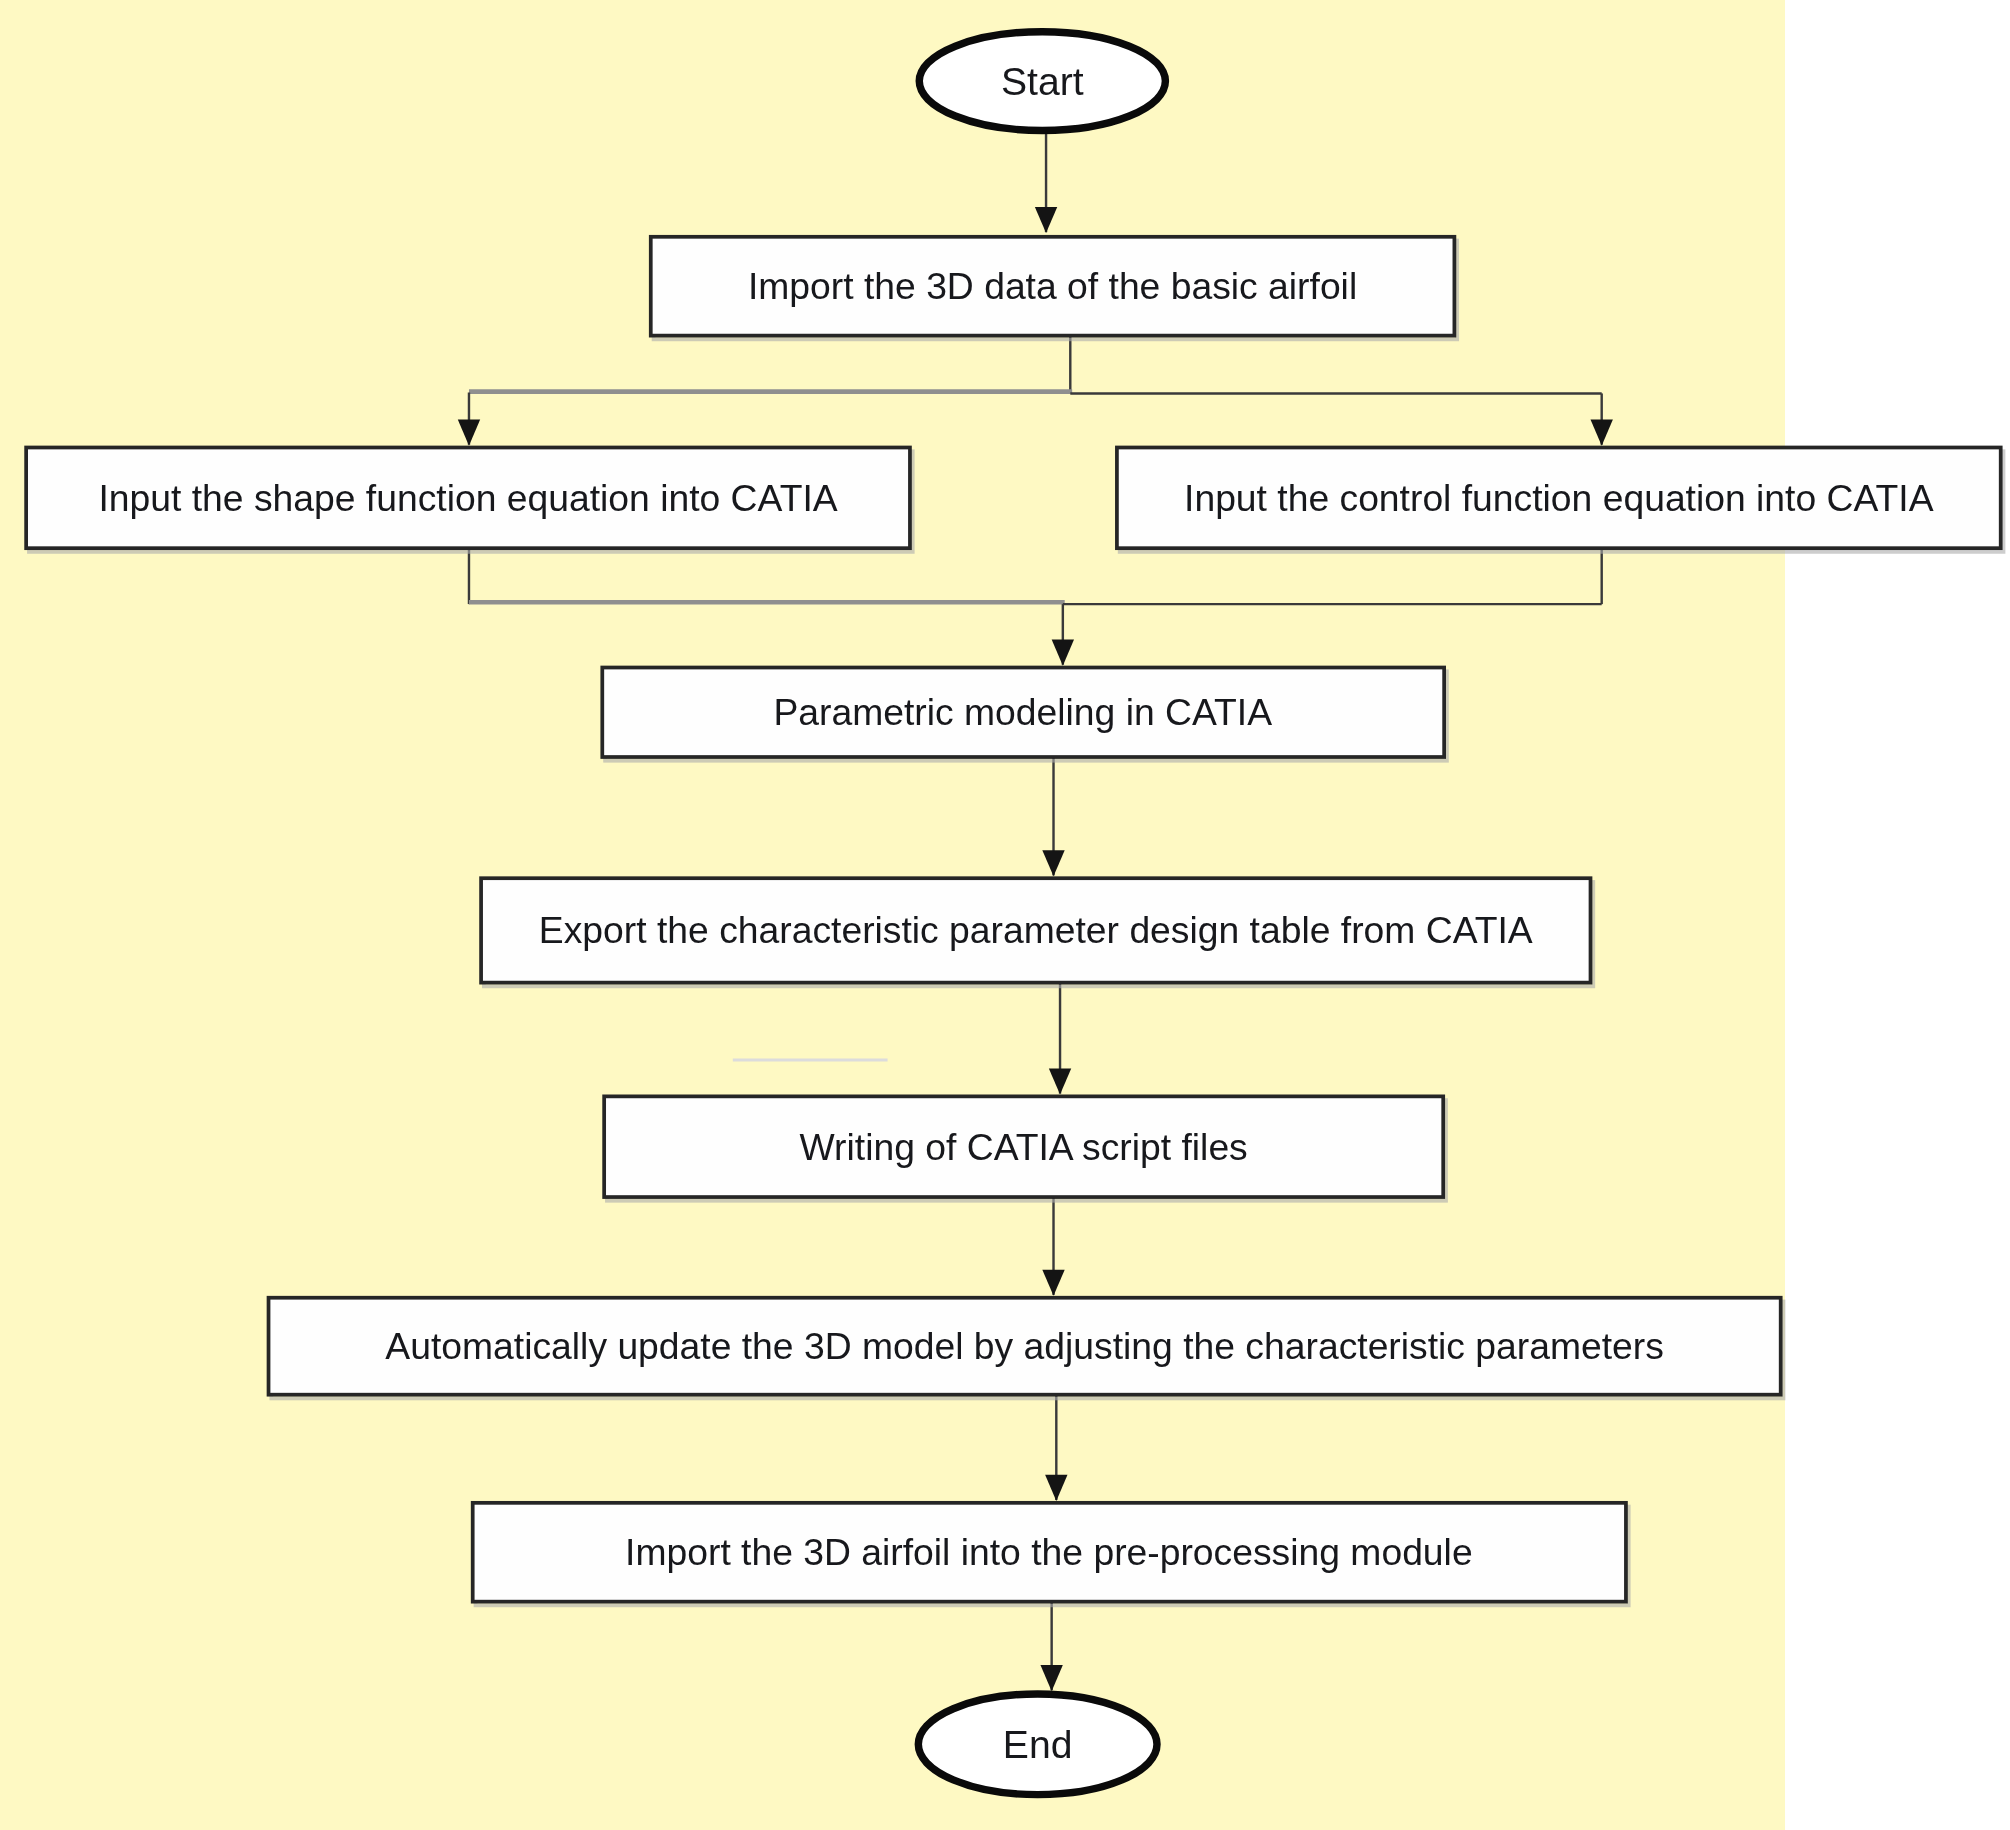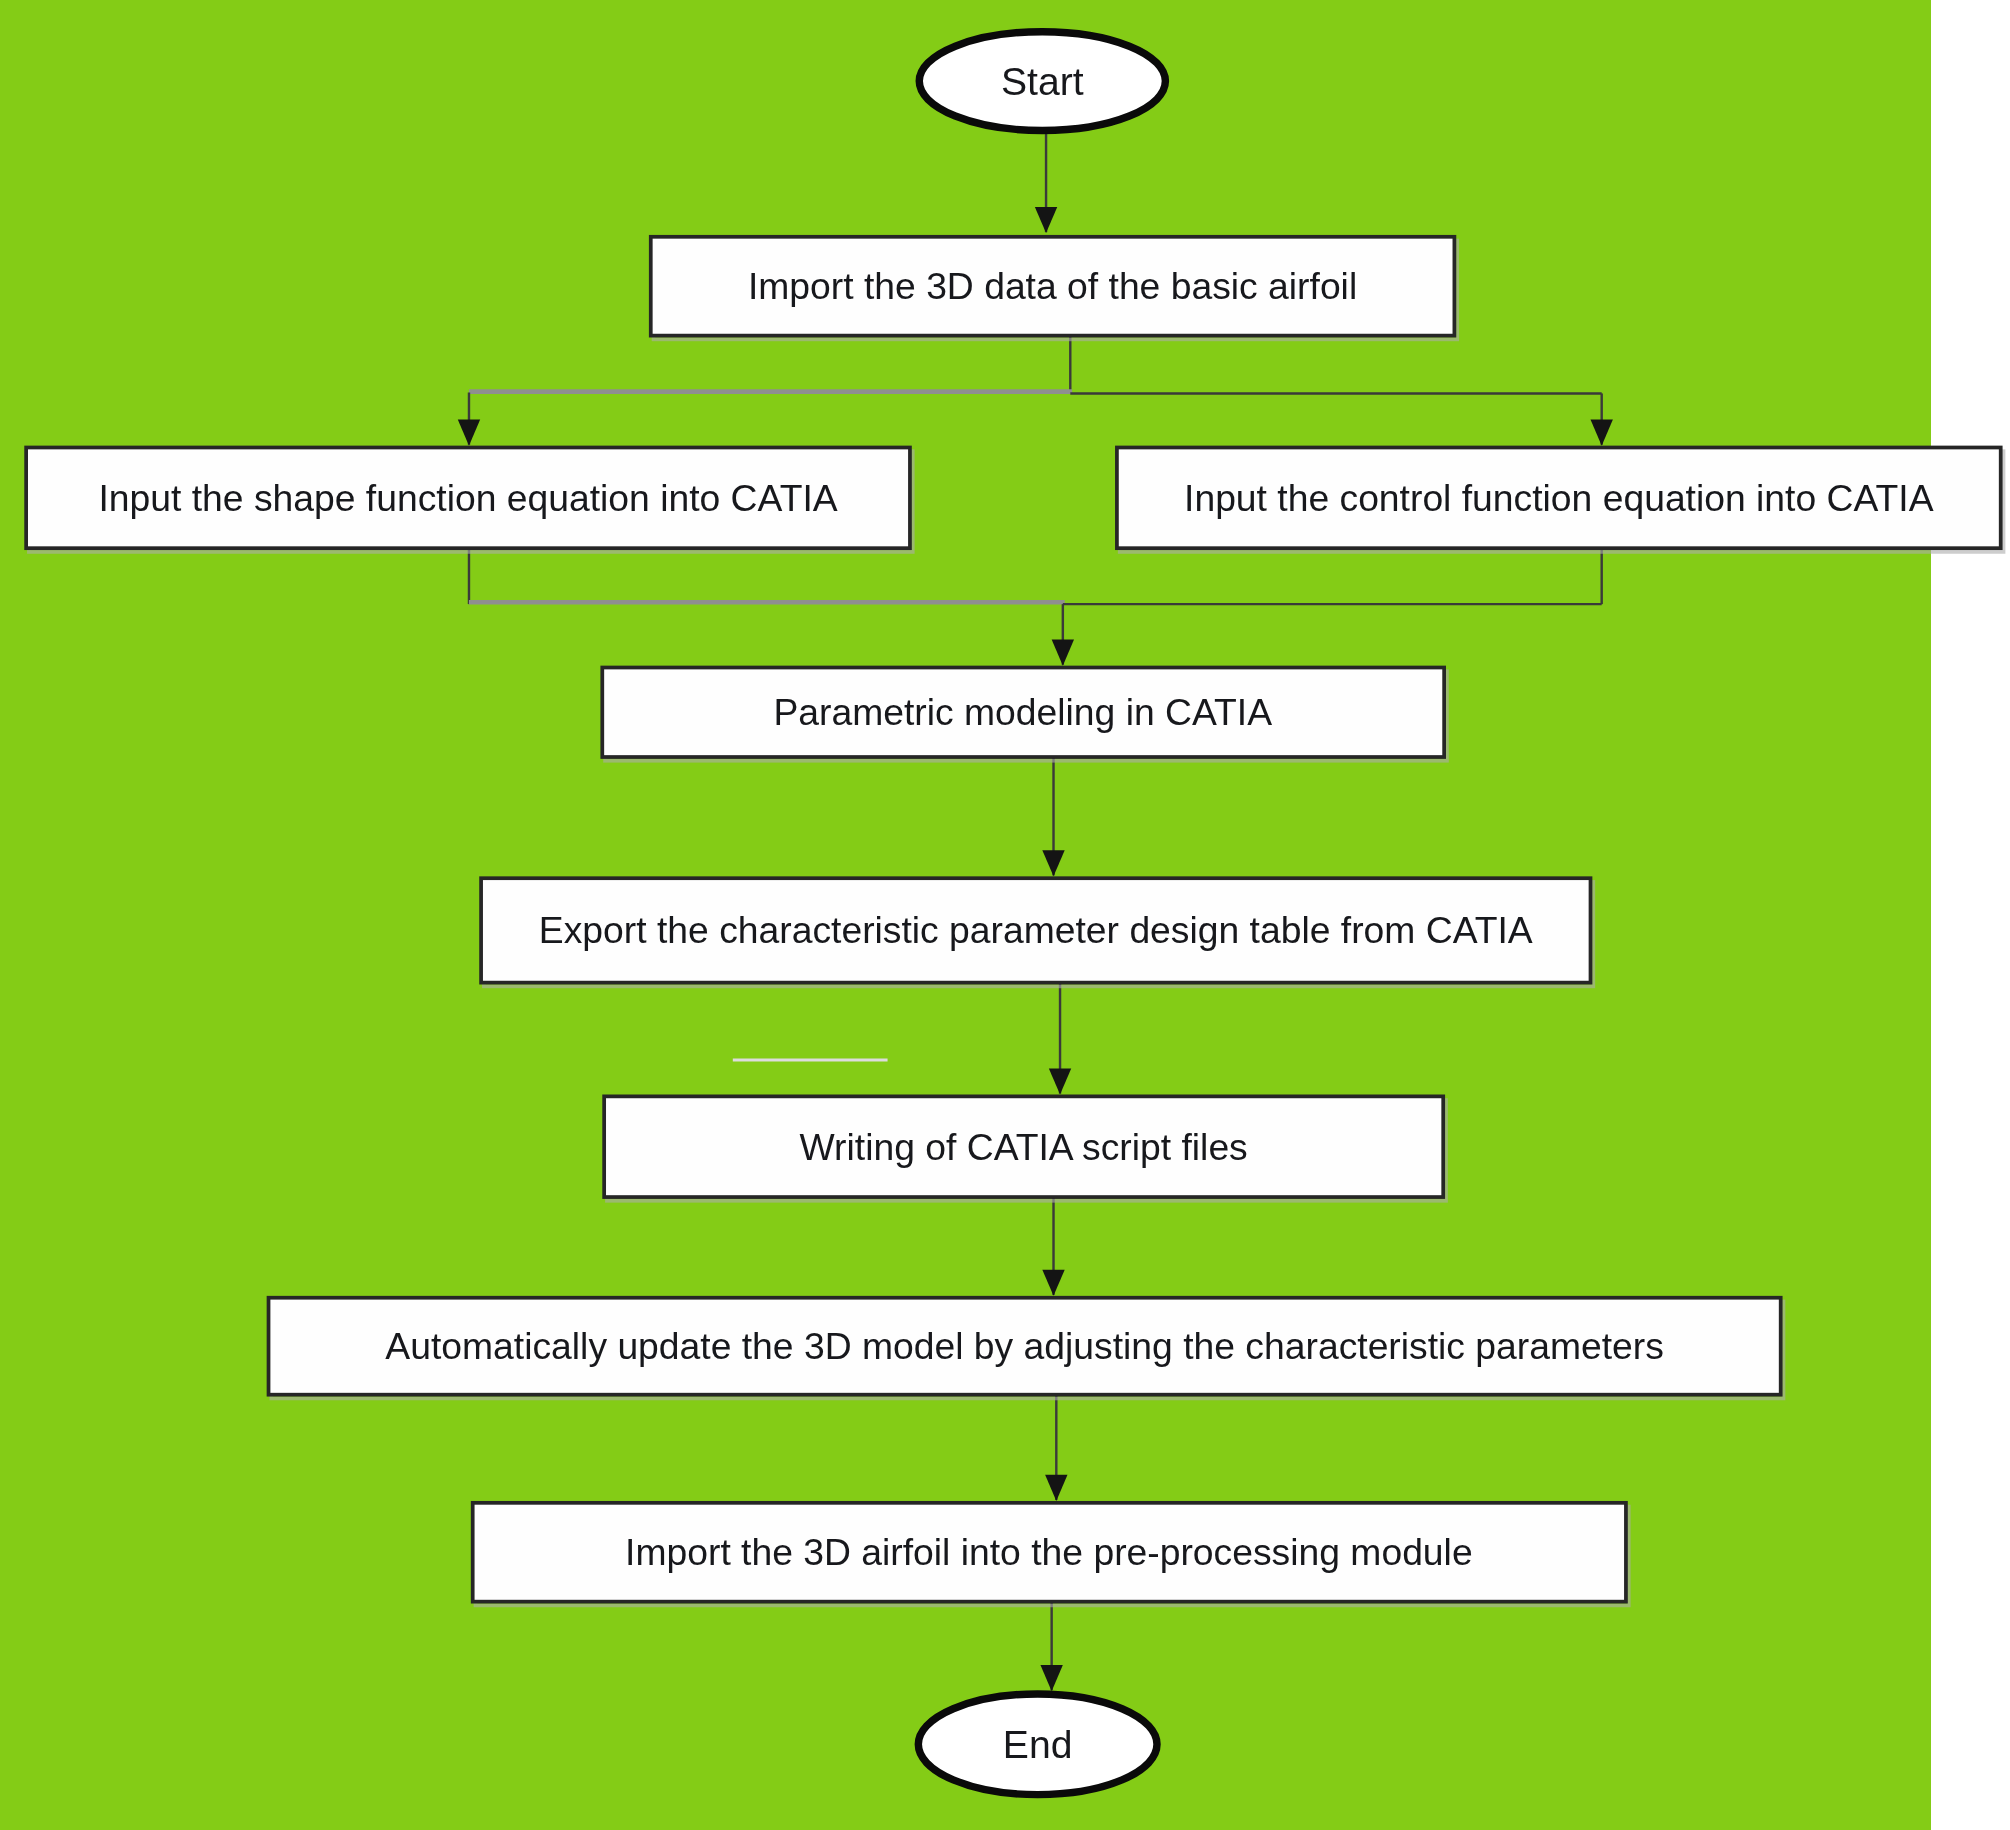--- a/index.html
+++ b/index.html
@@ -1,23 +1,23 @@
 <!DOCTYPE html>
 <html style="font-size:15px"><head>
 <meta charset="utf-8">
 <style>
   html, body {
     margin: 0;
     padding: 0;
     background: #ffffff;
   }
   .canvas {
-    width: 1931px;
+    width: 1785px;
     height: 1831px;
-    background: #84cc16;
+    background: #fef9c3;
     position: relative;
   }
   svg {
     display: block;
     font-family: "Liberation Sans", sans-serif;
   }
   .box {
     fill: #fefefe;
     stroke: #262626;
     stroke-width: 4;

